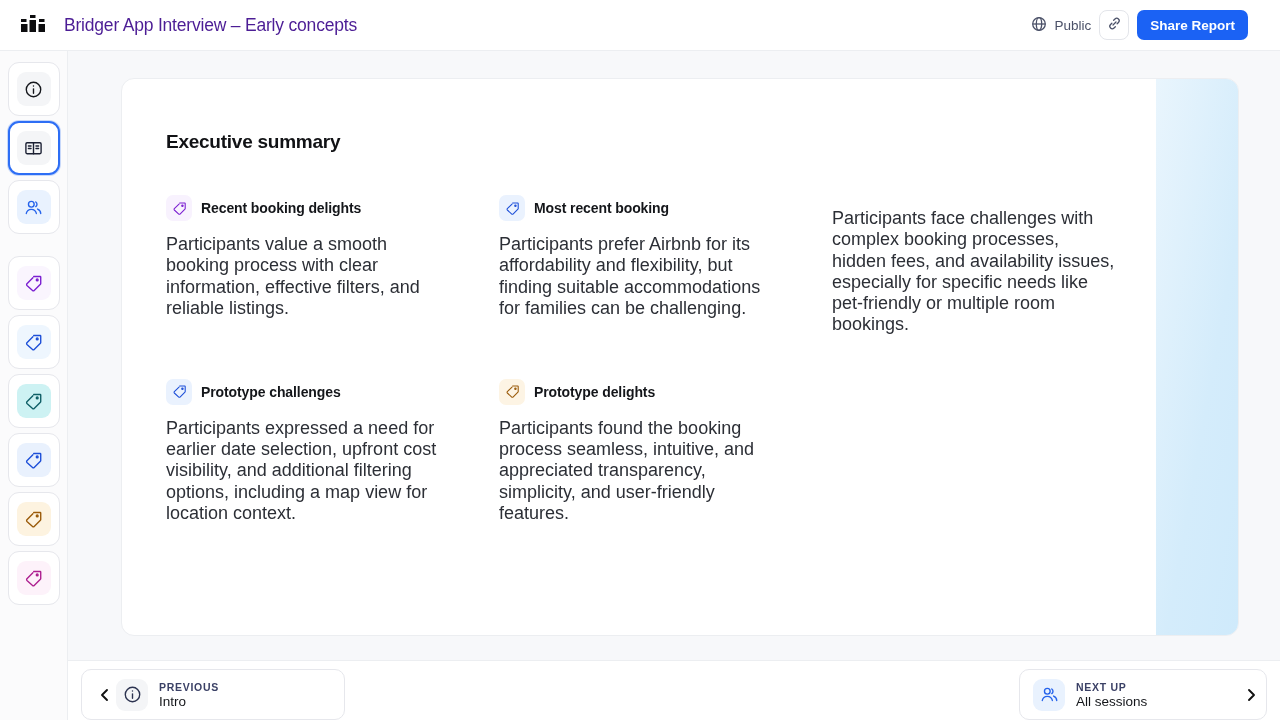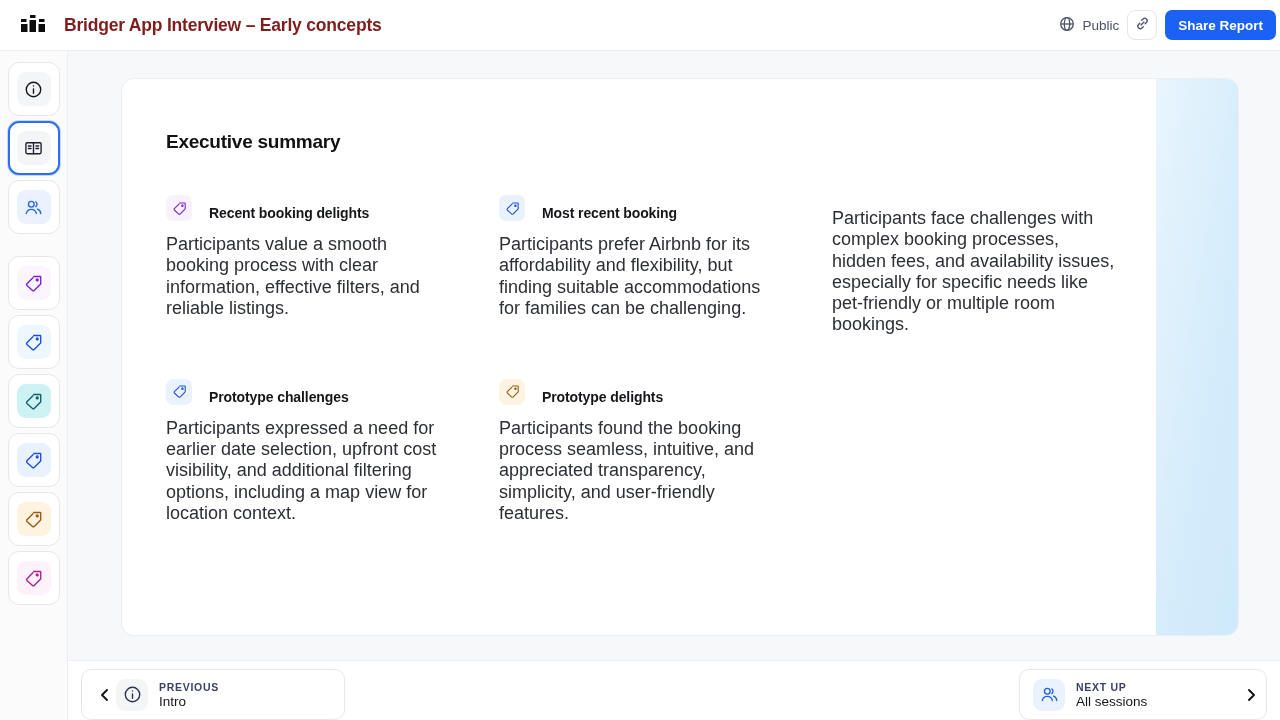--- a/index.html
+++ b/index.html
@@ -15,25 +15,25 @@
   .topbar {
     position: absolute; top: 0; left: 0;
     width: 1280px; height: 51px;
     background: #ffffff;
     border-bottom: 1px solid #eceef1;
     display: flex; align-items: center;
   }
   .logo-wrap { margin-left: 18px; width: 30px; height: 30px; display: flex; align-items: center; justify-content: center; }
   .app-title {
     margin-left: 16px;
-    font-size: 17.5px; font-weight: 700; color: #7f1d1d;
+    font-size: 17.5px; font-weight: 400; color: #4c1d95;
     letter-spacing: -0.2px;
   }
   .topbar-right {
-    margin-left: auto; margin-right: 4px;
+    margin-left: auto; margin-right: 32px;
     display: flex; align-items: center; gap: 8px;
   }
   .visibility {
     display: flex; align-items: center; gap: 7px;
     color: #4b5168; font-size: 13.5px;
   }
   .icon-btn {
     width: 30px; height: 30px; border-radius: 8px;
     border: 1px solid #e3e5ea; background: #fff;
     display: flex; align-items: center; justify-content: center;
@@ -102,21 +102,21 @@
   .card-title {
     font-size: 19px; font-weight: 700; color: #111215;
     letter-spacing: -0.25px;
   }
   .grid {
     margin-top: 42px;
     display: grid;
     grid-template-columns: 333px 333px 300px;
     row-gap: 43px;
   }
-  .item-head { display: flex; align-items: flex-end; gap: 17px; }
+  .item-head { display: flex; align-items: center; gap: 9px; }
   .tag-chip {
     width: 26px; height: 26px; border-radius: 7px;
     display: flex; align-items: center; justify-content: center;
     flex: 0 0 auto;
   }
   .item-title {
     font-size: 14px; font-weight: 700; color: #14161a;
     letter-spacing: -0.1px;
   }
   .item-body {

